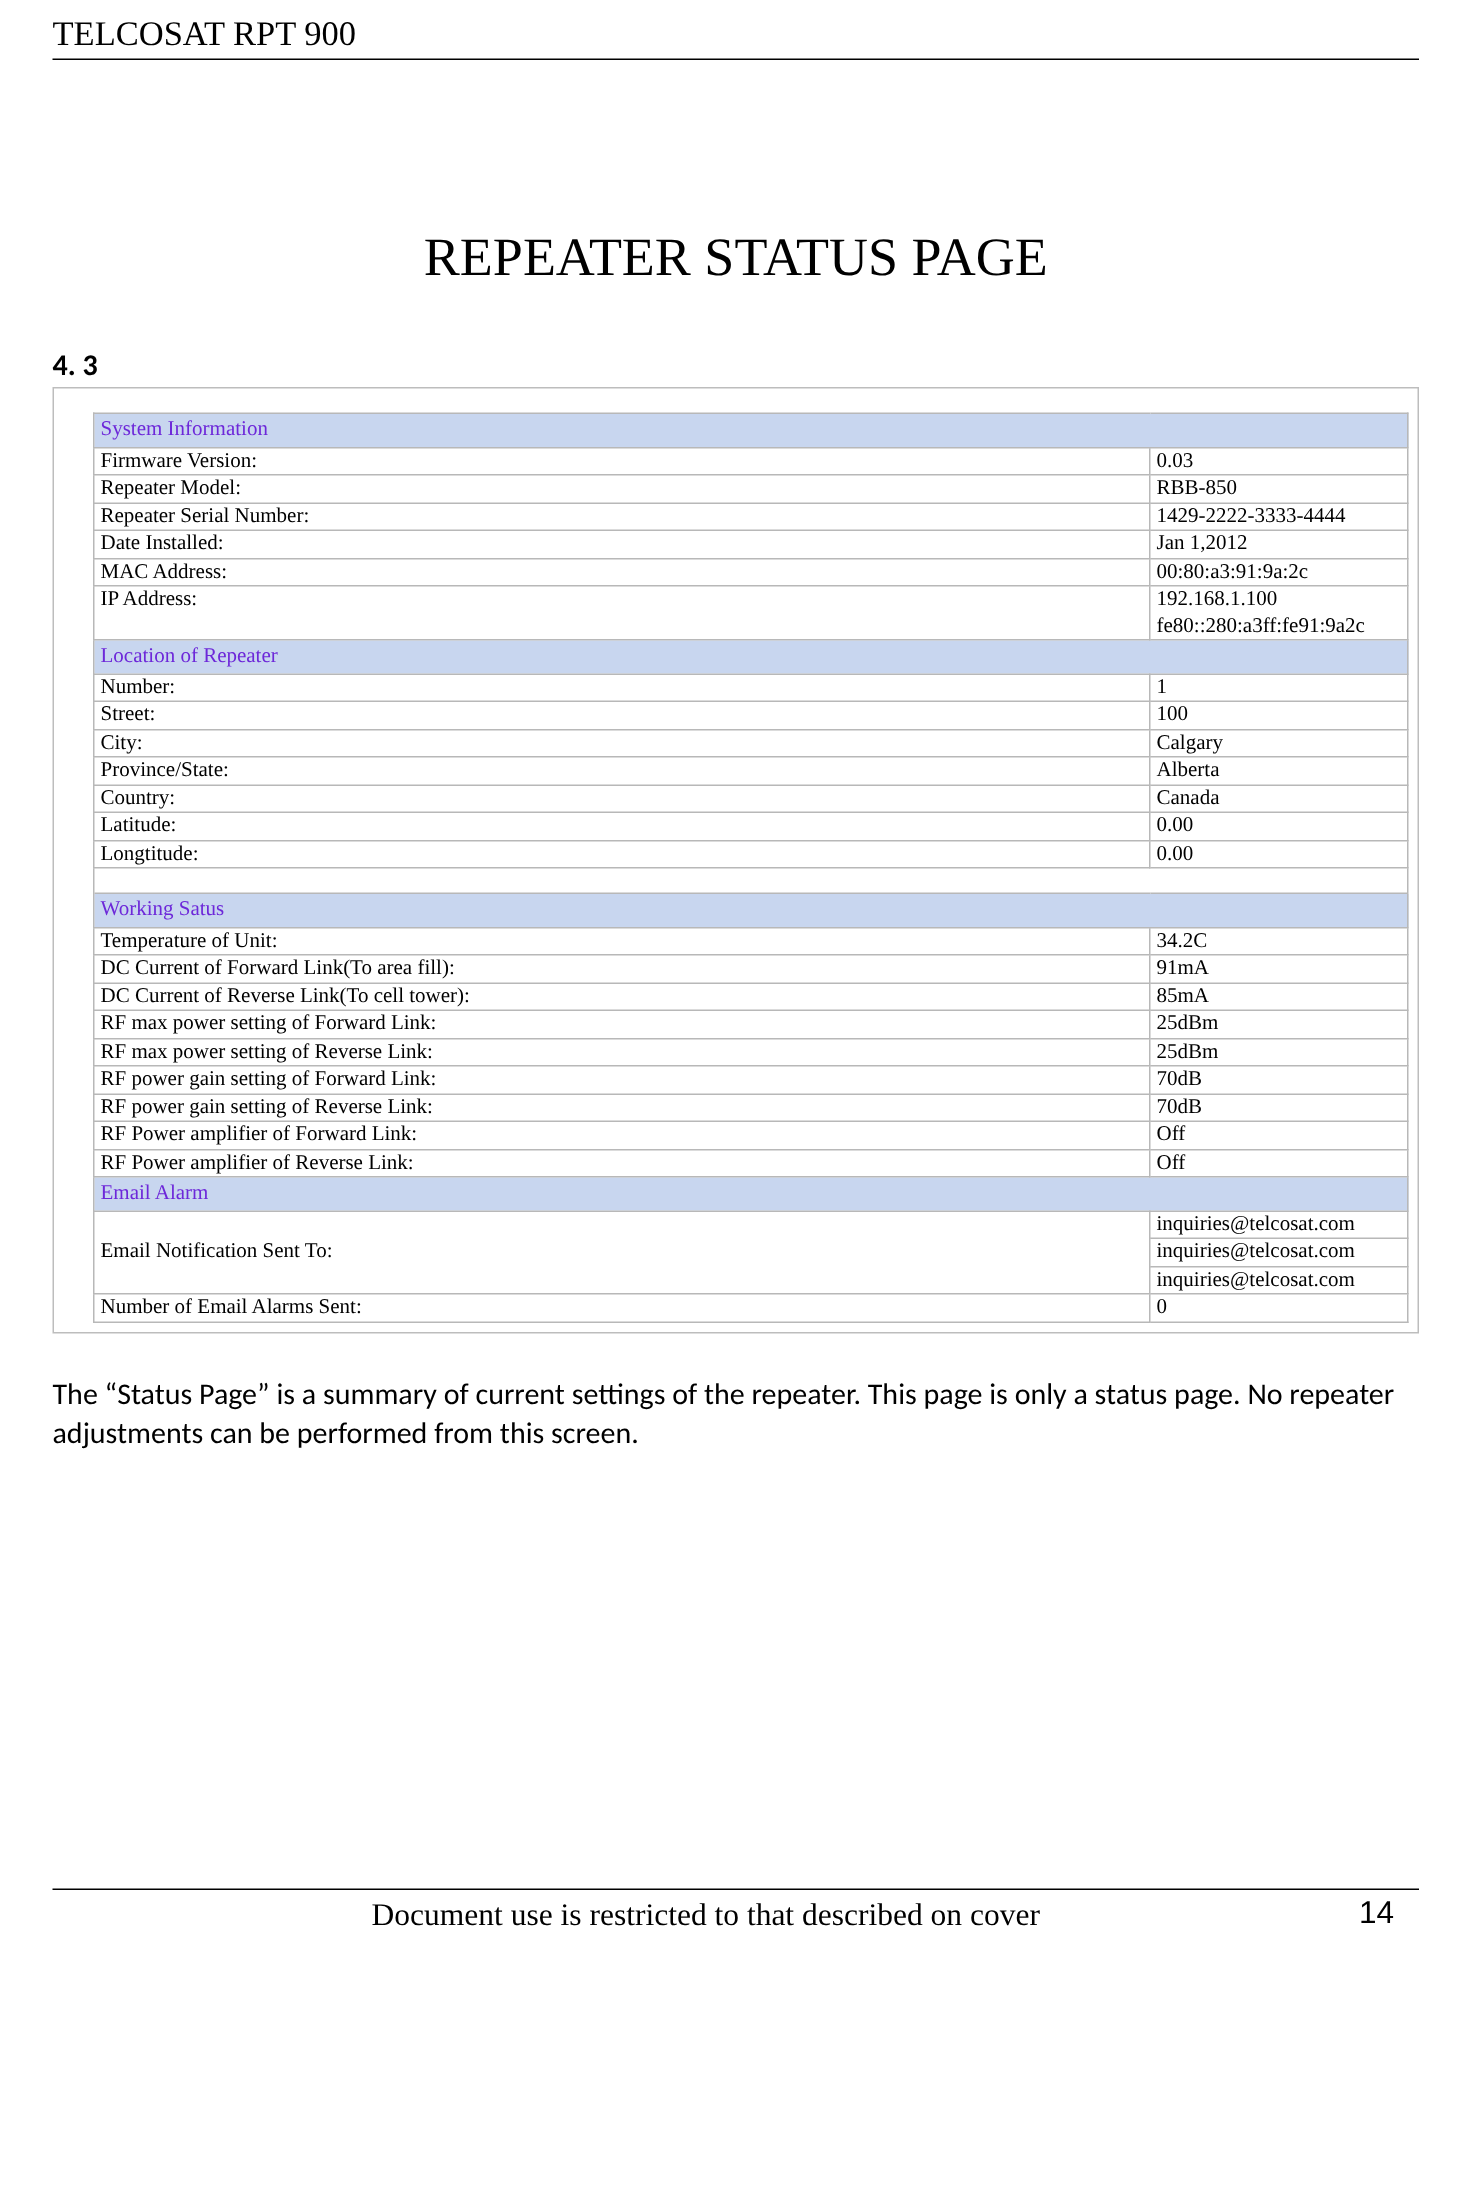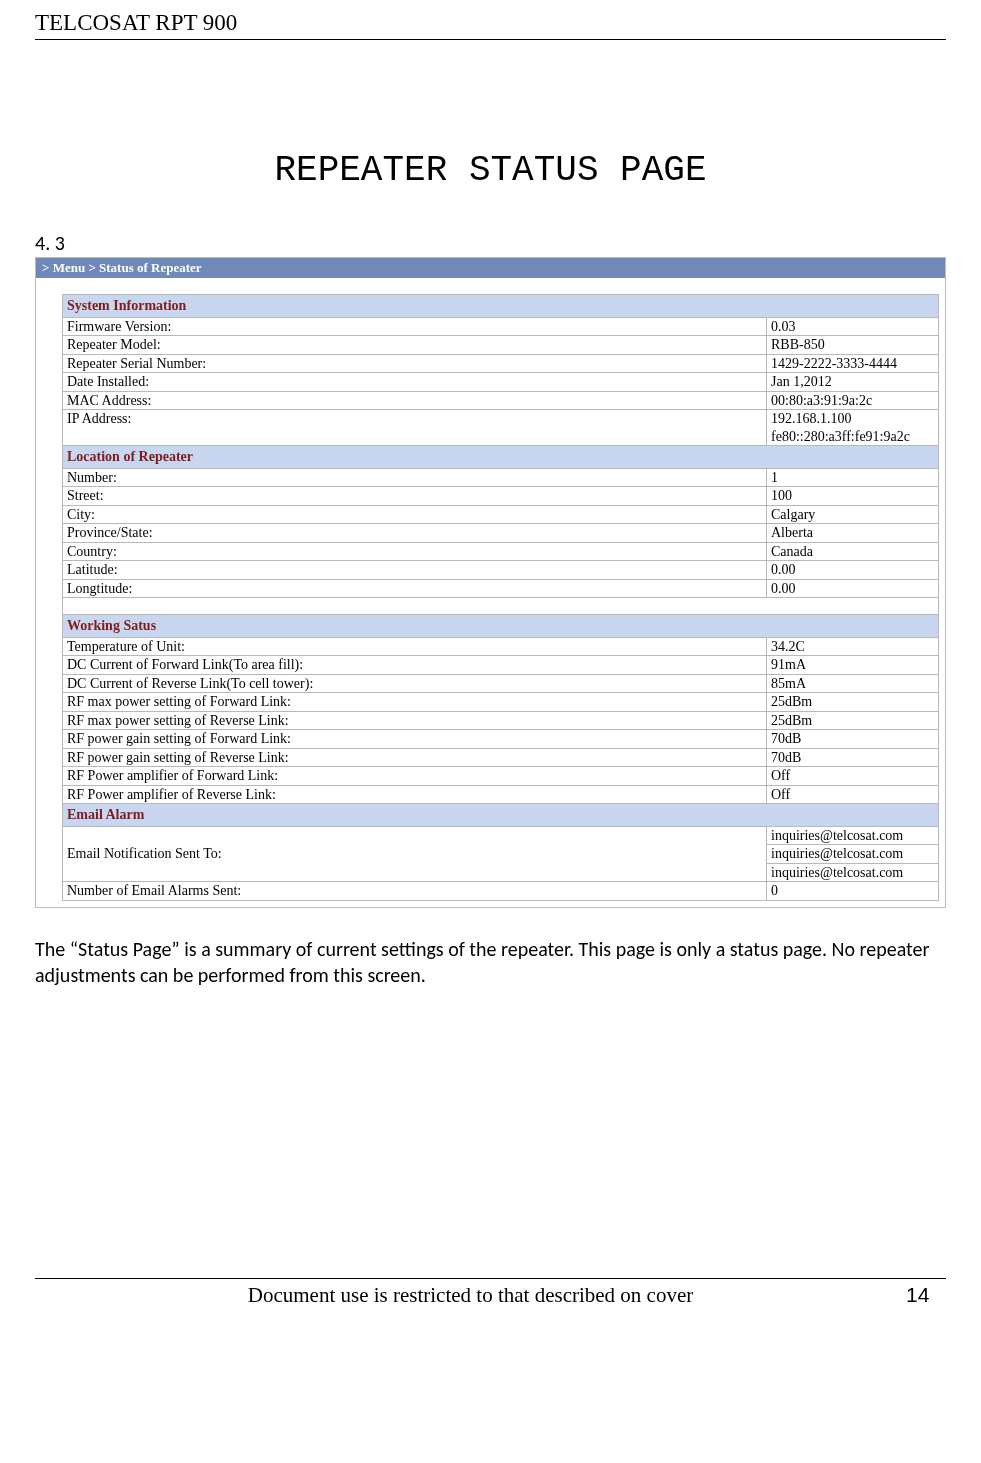--- a/index.html
+++ b/index.html
@@ -19,28 +19,28 @@
   .doc-header {
     font-size: 23px;
     font-family: "Times New Roman", Times, serif;
     padding-bottom: 3px;
     border-bottom: 1.5px solid #000;
     margin-bottom: 110px;
   }
   .main-title {
     text-align: center;
     font-size: 36px;
-    font-family: Liberation Mono, monospace;
+    font-family: Liberation Serif, serif;
     font-weight: 400;
     margin-bottom: 40px;
   }
   .section-num {
     font-family: Calibri, Arial, sans-serif;
     font-size: 20px;
-    font-weight: 400;
+    font-weight: 700;
     margin-bottom: 2px;
   }
   .screenshot-wrap {
     border: 1px solid #bdbdbd;
     background: #ffffff;
     width: 100%;
     box-sizing: border-box;
     margin-bottom: 28px;
   }
   .crumb-bar {
@@ -64,22 +64,22 @@
     border: 1px solid #b8b8b8;
     padding: 0 4px;
     vertical-align: top;
     line-height: 1.25;
   }
   table.status td.label-col {
     width: 695px;
   }
   tr.section-row td {
     background: #c8d6ef;
-    color: #7f1d1d;
-    font-weight: 700;
+    color: #6d28d9;
+    font-weight: 400;
     font-size: 14px;
     padding: 2px 4px;
   }
   tr.spacer-row td {
     border-left: 1px solid #b8b8b8;
     border-right: 1px solid #b8b8b8;
     border-top: 1px solid #b8b8b8;
     border-bottom: none;
     height: 16px;
     padding: 0;
@@ -116,21 +116,20 @@
 
 <div class="page">
 
   <div class="doc-header">TELCOSAT RPT 900</div>
 
   <div class="main-title">REPEATER STATUS PAGE</div>
 
   <div class="section-num">4. 3</div>
 
   <div class="screenshot-wrap">
-    <div class="crumb-bar">&gt; Menu &gt; Status of Repeater</div>
     <div class="inner-pad">
       <table class="status">
         <tbody>
             <tr class="section-row">
           <td colspan="2">System Information</td>
         </tr>
         <tr>
           <td class="label-col">Firmware Version:</td>
           <td>0.03</td>
         </tr>

